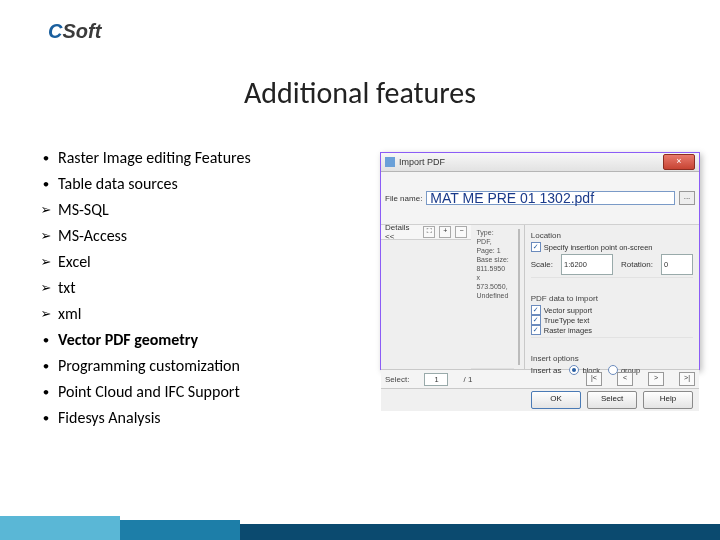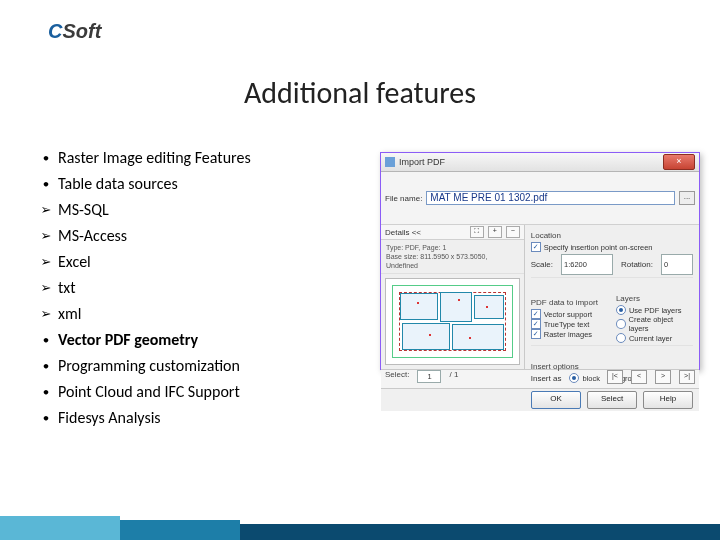--- a/index.html
+++ b/index.html
@@ -12,42 +12,42 @@
 .li{display:flex;align-items:flex-start;margin-bottom:6px;font-size:16px;line-height:20px}
 .bullet{width:24px;flex:none;text-align:center;font-size:13px;color:#000}
 .arrow{color:#000;font-size:13px}
 .bold{font-weight:bold}
 .shot{position:absolute;left:380px;top:152px;width:318px;height:216px;background:#efefef;border:1px solid #8b5cf6;box-shadow:2px 2px 6px rgba(0,0,0,.25);font-family:Tahoma,Arial,sans-serif;font-size:8px;color:#333}
 .tbar{height:18px;background:linear-gradient(#f7f7f7,#e2e2e2);border-bottom:1px solid #b5b5b5;display:flex;align-items:center;padding:0 4px;position:relative}
 .tbar .ticon{width:10px;height:10px;background:#6aa0d8;margin-right:4px}
 .tbar .ttxt{flex:1;font-size:9px;color:#333}
 .tbar .xbtn{width:30px;height:14px;background:linear-gradient(#e97a6d,#c64433);border:1px solid #8b2e22;border-radius:2px;color:#fff;text-align:center;line-height:12px;font-size:9px}
 .frow{height:18px;display:flex;align-items:center;padding:17px 4px;gap:4px;background:#f4f4f4;border-bottom:1px solid #d0d0d0}
-.frow .ipt{flex:1;height:12px;background:#fff;border:1px solid #7a9ac7;padding:0 3px;line-height:12px;font-size:10px;color:#1a3a8a}
+.frow .ipt{flex:1;height:12px;background:#fff;border:1px solid #7a9ac7;padding:0 3px;line-height:12px;font-size:14px;color:#1a3a8a}
 .frow .dots{width:14px;height:12px;background:#eee;border:1px solid #999;text-align:center;line-height:10px}
 .body{display:flex;height:144px}
-.lcol{width:194px;border-right:1px solid #c9c9c9;display:flex;flex-direction:column}
+.lcol{width:194px;border-right:1px solid #c9c9c9;display:flex;flex-direction:row}
 .dhdr{height:14px;background:#f6f6f6;border-bottom:1px solid #d0d0d0;display:flex;align-items:center;padding:0 4px;gap:4px}
 .zbtn{width:12px;height:10px;border:1px solid #aaa;background:#fafafa;text-align:center;line-height:8px;font-size:7px}
 .meta{padding:3px 5px;font-size:7px;color:#555;line-height:9px;border-bottom:1px solid #e0e0e0}
 .preview{flex:1;margin:4px;background:#fff;border:1px solid #bbb;position:relative;overflow:hidden}
 .fp{position:absolute;inset:6px;border:1px solid #5c8;}
 .fp::before{content:"";position:absolute;inset:6px;border:1px dashed #b33}
 .fp .room{position:absolute;border:1px solid #28a;background:#eaf3fb}
 .fp .m{position:absolute;background:#d33;width:2px;height:2px}
 .rcol{flex:1;padding:4px 6px;display:flex;flex-direction:column;gap:14px}
 .grp{border-bottom:1px solid #e2e2e2;padding:2px 0}
 .grpTitle{color:#444;font-size:8px;margin-bottom:2px}
 .row2{display:flex;gap:8px;align-items:center}
 .chk{display:flex;align-items:center;gap:3px;font-size:7.5px;color:#333}
 .box{width:8px;height:8px;border:1px solid #6b8bbd;background:#fff;display:inline-flex;align-items:center;justify-content:center;font-size:7px;color:#2a5fa3}
 .rad{width:8px;height:8px;border:1px solid #6b8bbd;border-radius:50%;background:#fff;display:inline-flex;align-items:center;justify-content:center}
 .dot{width:4px;height:4px;border-radius:50%;background:#2a5fa3}
 .scaleIn{width:46px;height:11px;border:1px solid #9aa;background:#fff;padding:4px 2px;font-size:7.5px;line-height:11px}
-.navbar{height:18px;border-top:1px solid #c9c9c9;background:#f4f4f4;display:flex;padding:0 4px;gap:8px}
+.navbar{height:18px;border-top:1px solid #c9c9c9;background:#f4f4f4;display:flex;align-items:center;padding:0 4px;gap:15px}
 .navLbl{font-size:8px;color:#444}
 .navIn{width:22px;height:11px;border:1px solid #9aa;background:#fff;font-size:7.5px;text-align:center;line-height:11px}
 .navPg{font-size:8px;color:#444}
 .nb{width:14px;height:12px;border:1px solid #999;background:#fafafa;text-align:center;line-height:10px;font-size:7px}
 .btnrow{height:22px;border-top:1px solid #c9c9c9;background:#f0f0f0;display:flex;align-items:center;justify-content:flex-end;gap:6px;padding:0 6px}
 .wbtn{min-width:48px;height:16px;border:1px solid #8a8a8a;background:linear-gradient(#fefefe,#e4e4e4);border-radius:2px;text-align:center;line-height:14px;font-size:8px;color:#222}
 .wbtn.primary{border:1px solid #4a7ab5}
 .footer{position:absolute;left:0;bottom:0;width:720px;height:34px}
 .fb{position:absolute;left:0;bottom:0;height:16px}
 .fb.a{width:720px;background:#0b4a6f}
@@ -174,37 +174,20 @@
                 </div>
             <div class="chk">
                   <span class="box">✓</span>
                   <span>TrueType text</span>
                 </div>
             <div class="chk">
                   <span class="box">✓</span>
                   <span>Raster images</span>
                 </div>
           </div>
-          <div style="flex:1">
-            <div class="grpTitle">Layers</div>
-            <div class="chk">
-                  <span class="rad">
-                    <span class="dot"></span>
-                  </span>
-                  <span>Use PDF layers</span>
-                </div>
-            <div class="chk">
-                  <span class="rad"></span>
-                  <span>Create object layers</span>
-                </div>
-            <div class="chk">
-                  <span class="rad"></span>
-                  <span>Current layer</span>
-                </div>
-          </div>
         </div>
       </div>
       <div class="grp" style="border:none">
         <div class="grpTitle">Insert options</div>
         <div class="row2">
           <span>Insert as</span>
           <div class="chk">
                 <span class="rad">
                   <span class="dot"></span>
                 </span>

